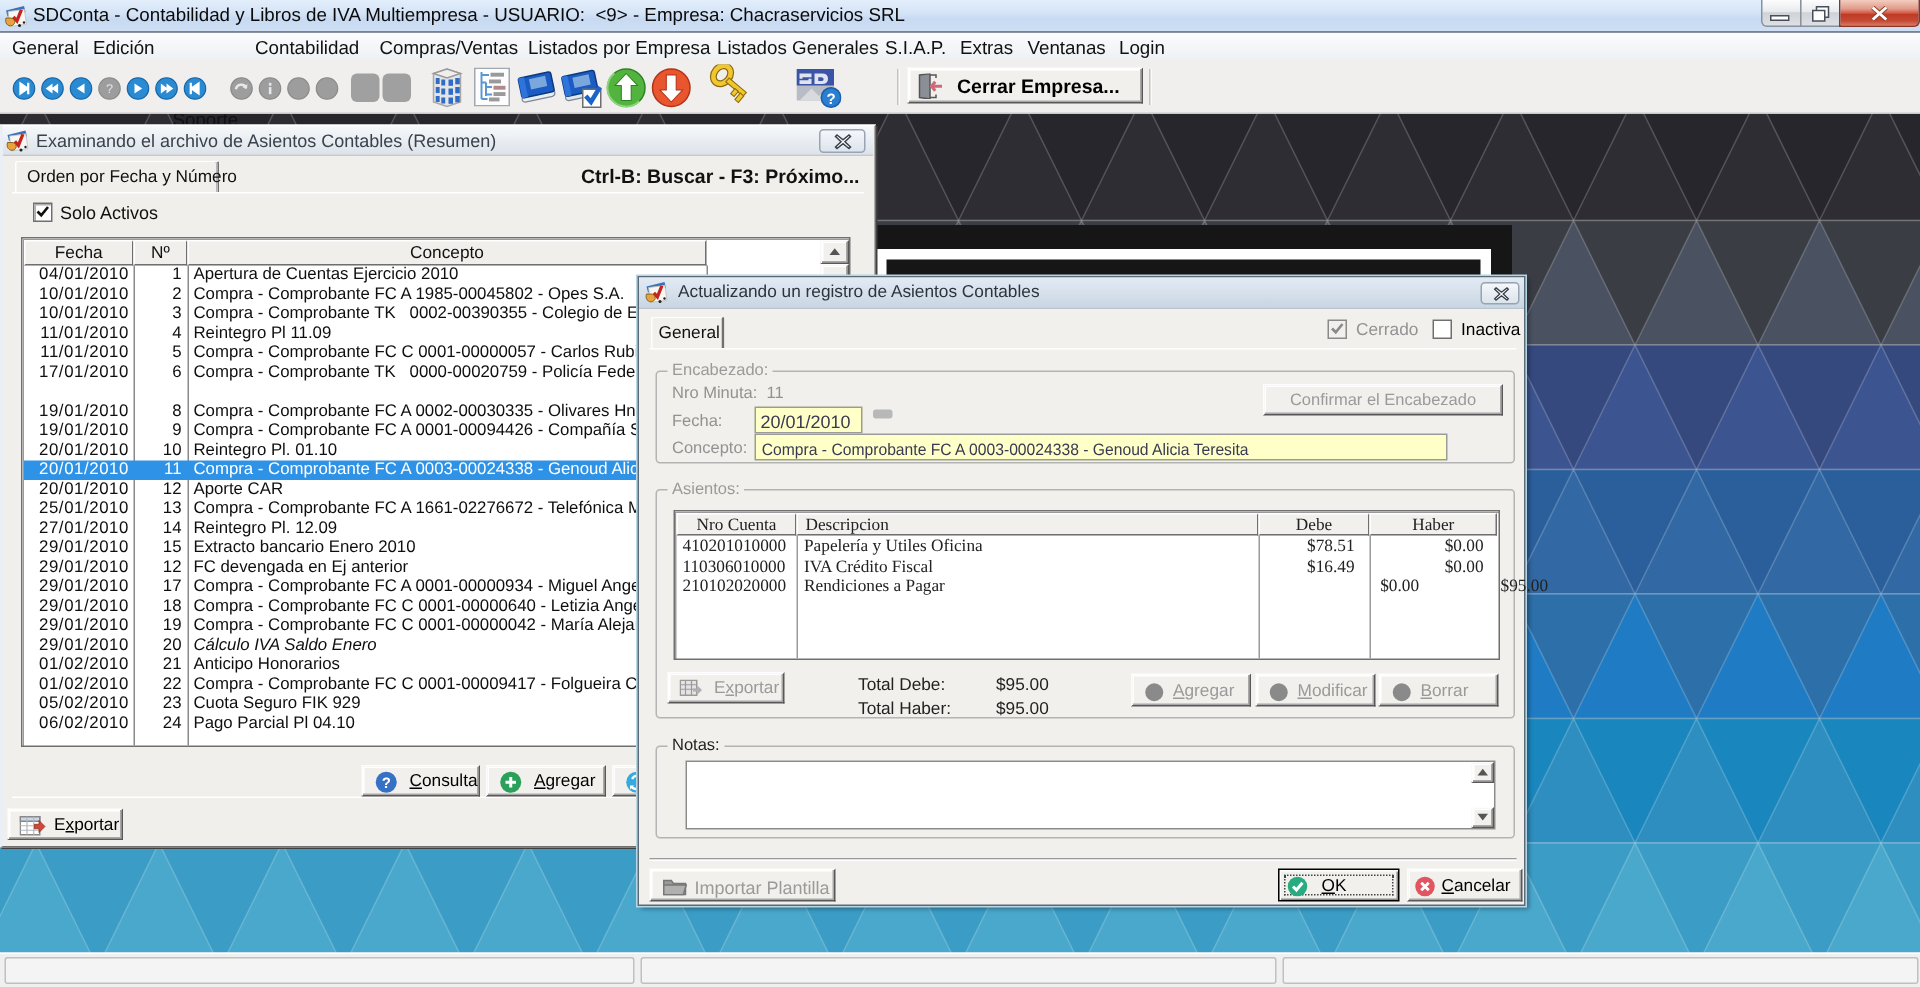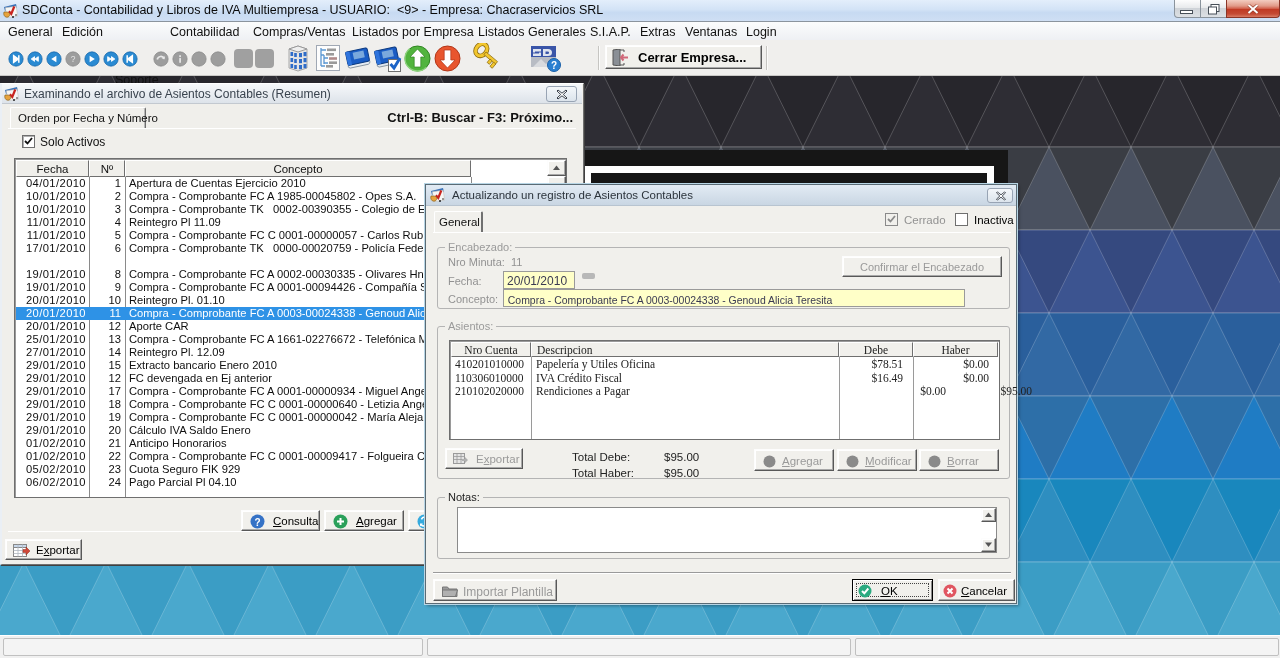--- a/index.html
+++ b/index.html
@@ -350,21 +350,21 @@
         <span class="abs" style="left:113px;top:0;">Compra - Comprobante FC C 0001-00000640 - Letizia Angélica</span>
       </div>
       <div class="abs" style="left:1px;top:252px;width:531px;height:13px;font-size:11.2px;color:#0f0f0f;white-space:nowrap;overflow:hidden;">
         <span class="abs" style="right:461px;top:0;letter-spacing:0.4px;">29/01/2010</span>
         <span class="abs" style="left:74px;width:31px;top:0;text-align:right;display:inline-block;">19</span>
         <span class="abs" style="left:113px;top:0;">Compra - Comprobante FC C 0001-00000042 - María Alejandra</span>
       </div>
       <div class="abs" style="left:1px;top:265px;width:531px;height:13px;font-size:11.2px;color:#0f0f0f;white-space:nowrap;overflow:hidden;">
         <span class="abs" style="right:461px;top:0;letter-spacing:0.4px;">29/01/2010</span>
         <span class="abs" style="left:74px;width:31px;top:0;text-align:right;display:inline-block;">20</span>
-        <span class="abs" style="left:113px;top:0;">Cálculo IVA Saldo Enero</span>
+        <span class="abs" style="left:113px;top:0;font-style:italic;">Cálculo IVA Saldo Enero</span>
       </div>
       <div class="abs" style="left:1px;top:278px;width:531px;height:13px;font-size:11.2px;color:#0f0f0f;white-space:nowrap;overflow:hidden;">
         <span class="abs" style="right:461px;top:0;letter-spacing:0.4px;">01/02/2010</span>
         <span class="abs" style="left:74px;width:31px;top:0;text-align:right;display:inline-block;">21</span>
         <span class="abs" style="left:113px;top:0;">Anticipo Honorarios</span>
       </div>
       <div class="abs" style="left:1px;top:291px;width:531px;height:13px;font-size:11.2px;color:#0f0f0f;white-space:nowrap;overflow:hidden;">
         <span class="abs" style="right:461px;top:0;letter-spacing:0.4px;">01/02/2010</span>
         <span class="abs" style="left:74px;width:31px;top:0;text-align:right;display:inline-block;">22</span>
         <span class="abs" style="left:113px;top:0;">Compra - Comprobante FC C 0001-00009417 - Folgueira Claudio</span>

